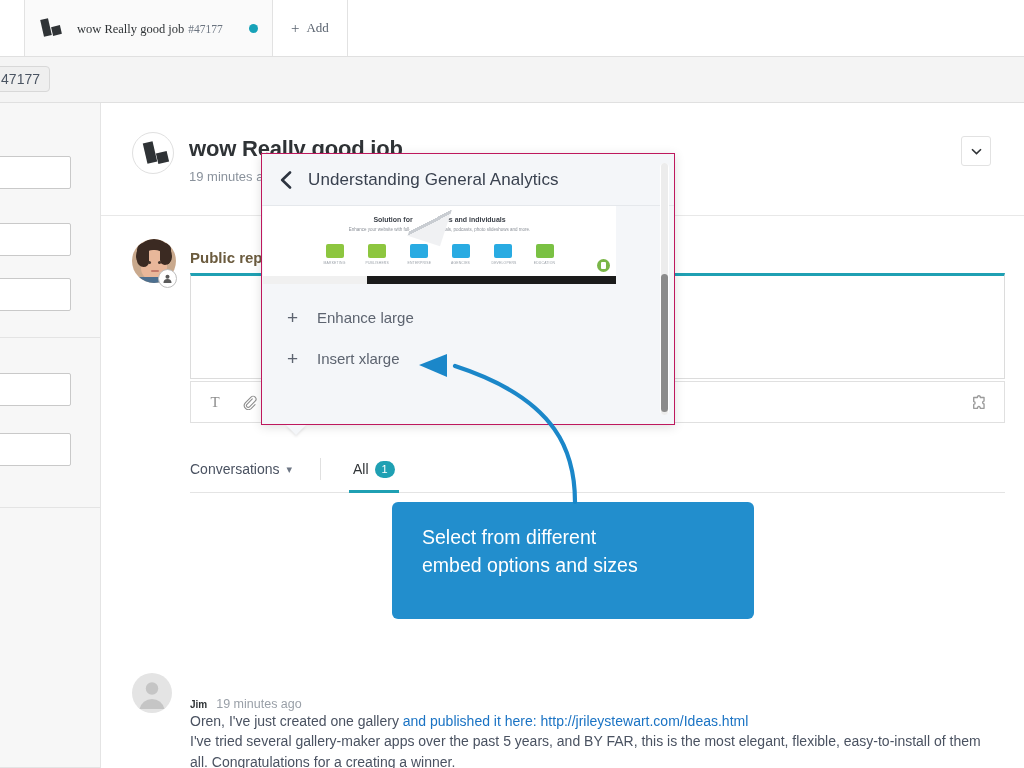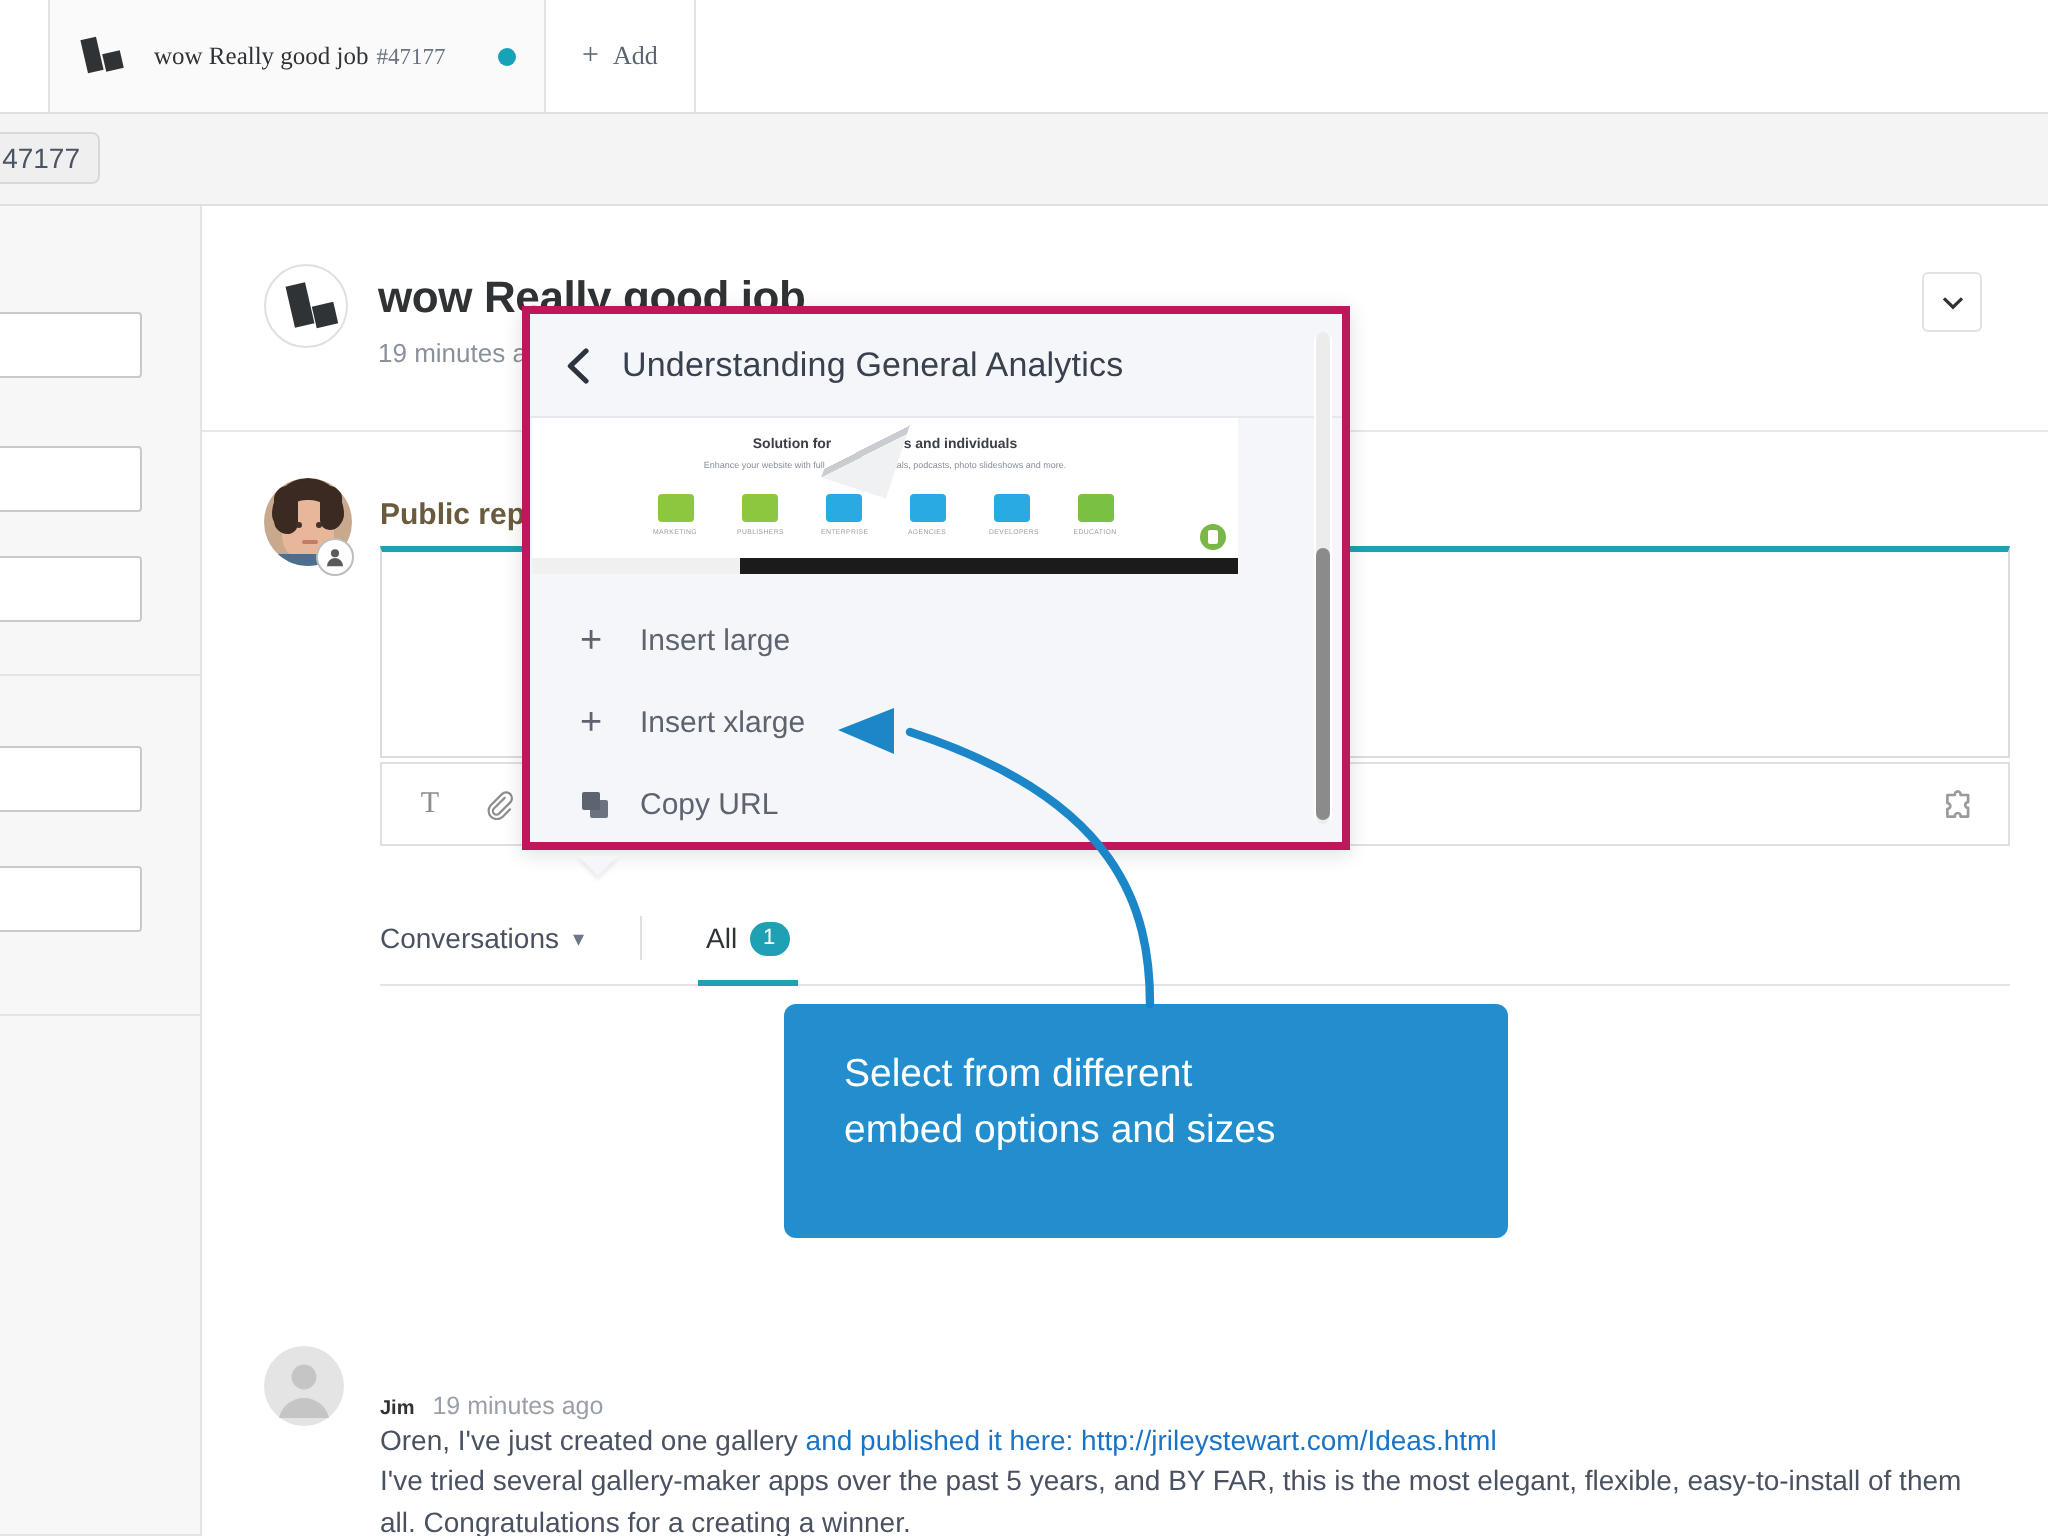--- a/index.html
+++ b/index.html
@@ -148,21 +148,21 @@
   #msg-body{position:absolute;left:58px;top:172px;width:812px;}
   #msg-head{display:flex;align-items:baseline;gap:9px;}
   #msg-author{font-size:10px;font-weight:bold;color:#2f3336;margin-top:18px;}
   #msg-time{font-size:12.5px;color:#9aa0a8;}
   .msg-p{font-size:14px;color:#4a5261;line-height:1.45;}
   .msg-link{color:#1a73c4;}
 
   
   #popover{
     position:absolute;left:261px;top:153px;width:414px;height:272px;
-    background:#f4f6f9;border:4px solid #be185d;box-sizing:border-box;
+    background:#f4f6f9;border:1px solid #be185d;box-sizing:border-box;
     box-shadow:0 2px 10px rgba(0,0,0,.13);
   }
   #pop-header{
     position:relative;height:52px;border-bottom:1px solid #e5e8ec;box-sizing:border-box;
     display:flex;align-items:center;background:#f4f6f9;
   }
   #pop-back{width:46px;display:flex;align-items:center;justify-content:center;color:#2d3440;}
   #pop-title{font-size:17px;color:#39414f;letter-spacing:.1px;}
   #pop-thumb{
     position:absolute;left:1px;top:52px;width:353px;height:78px;background:#ffffff;overflow:hidden;
@@ -388,37 +388,28 @@
     <div class="th-scroll">
         <i></i>
       </div>
   </div>
 
   <div id="pop-list">
     <div class="pop-item">
       <span class="ico">
           <span class="plus">+</span>
         </span>
-      <span>Insert large</span>
+      <span>Enhance large</span>
     </div>
     <div class="pop-item">
       <span class="ico">
           <span class="plus">+</span>
         </span>
       <span>Insert xlarge</span>
     </div>
-    <div class="pop-item">
-      <span class="ico">
-        <svg width="16" height="16" viewBox="0 0 16 16">
-            <rect x="5" y="5" width="9" height="9" rx="1" fill="#6b7280"></rect>
-            <rect x="1" y="1" width="9" height="9" rx="1" fill="#5d6470"></rect>
-          </svg>
-      </span>
-      <span>Copy URL</span>
-    </div>
   </div>
 
   <div id="pop-scrollbar">
     <div id="pop-track"></div>
     <div id="pop-thumb-bar"></div>
   </div>
   <div id="pop-tail"></div>
 </div>
 
 <svg id="arrow-svg">

